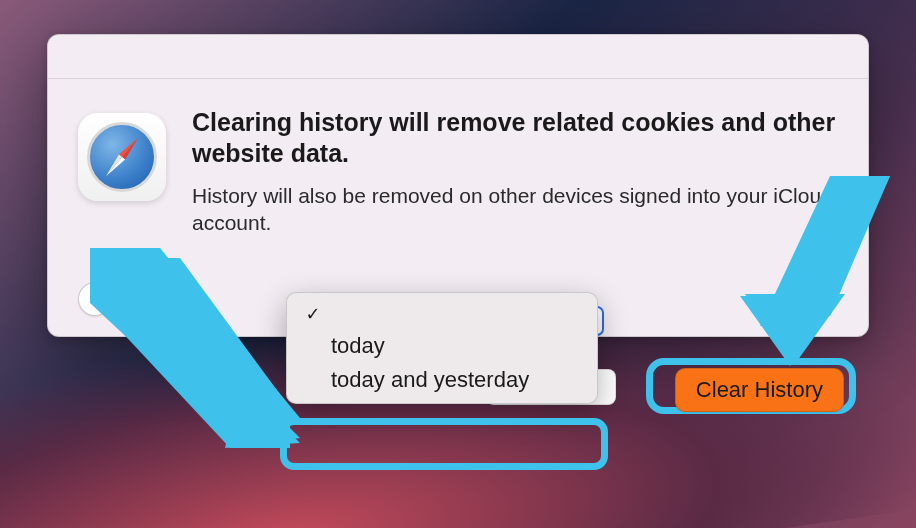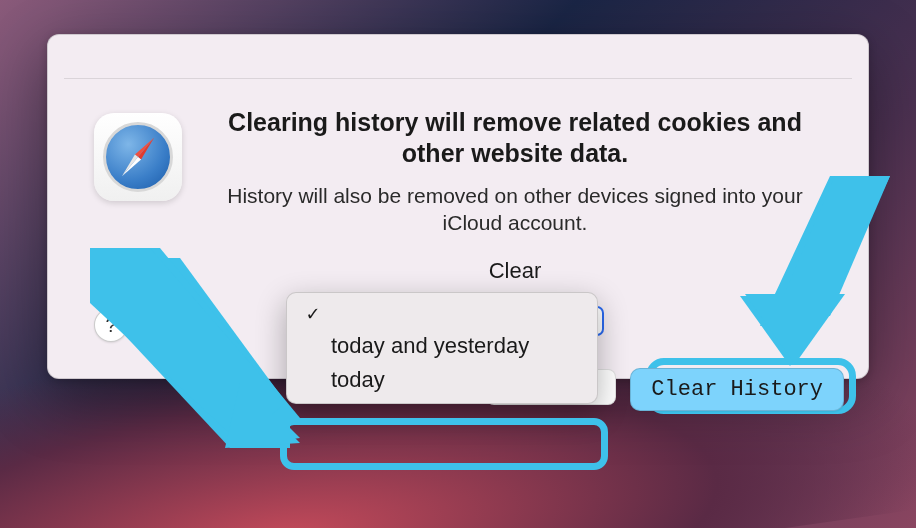--- a/index.html
+++ b/index.html
@@ -21,22 +21,21 @@
     .dialog {
       position: absolute;
       top: 34px;
       left: 50%;
       transform: translateX(-50%);
       width: 822px;
       background: #f3ecf2;
       border: 1px solid rgba(0,0,0,0.15);
       border-radius: 12px;
       box-shadow: 0 20px 60px rgba(0,0,0,0.35), 0 2px 8px rgba(0,0,0,0.2);
-      padding: 16px;
-      text-align: center;
+      padding: 0;
     }
     .dialog-inner {
       display: flex;
       padding: 28px 30px 24px 30px;
       gap: 26px;
     }
     
     .dialog { padding-top: 0; }
     .header-spacer {
       height: 44px;
@@ -128,30 +127,29 @@
     }
     .dropdown-item .check {
       width: 20px; text-align: center;
       font-size: 18px;
     }
 
     .clear-btn {
       position: absolute;
       top: 368px;
       right: 72px;
-      background: #7dd3fc;
+      background: #f97316;
       border: 1px solid rgba(0,0,0,0.15);
       border-radius: 10px;
       padding: 8px 20px;
       font-size: 22px;
       color: #1a1a1a;
       box-shadow: 0 1px 2px rgba(0,0,0,0.08);
       cursor: pointer;
       z-index: 8;
-      font-family: Liberation Mono, monospace;
     }
     .clear-btn-annot {
       position: absolute;
       top: 358px;
       right: 60px;
       width: 210px;
       height: 56px;
       border: 7px solid #3ec1ea;
       border-radius: 18px;
       z-index: 7;
@@ -217,45 +215,44 @@
               <polygon points="27,52 31,27 27,27" fill="#ffffff"></polygon>
               <polygon points="27,52 23,27 27,27" fill="#e6e6e6"></polygon>
             </svg>
           </div>
         </div>
       </div>
     </div>
     <div class="text-col">
       <div class="title">Clearing history will remove related cookies and other website data.</div>
       <div class="subtitle">History will also be removed on other devices signed into your iCloud account.</div>
-      <div class="clear-row">Clear</div>
     </div>
   </div>
   <div class="bottom-row">
     <div class="help-btn">?</div>
   </div>
 </div>
 
 <div class="cancel-hint"></div>
 <div class="select-edge"></div>
 
 <button class="clear-btn">Clear History</button>
 <div class="clear-btn-annot"></div>
 
 <div class="dropdown">
   <div class="dropdown-item">
     <span class="check">✓</span>
   </div>
   <div class="dropdown-item">
     <span class="check"></span>
-    <span>today and yesterday</span>
+    <span>today</span>
   </div>
   <div class="dropdown-item">
     <span class="check"></span>
-    <span>today</span>
+    <span>today and yesterday</span>
   </div>
 </div>
 
 <div class="dropdown-annot"></div>
 
 <div class="arrow" style="top:248px; left:90px;">
   <svg width="210" height="200" viewBox="0 0 210 200">
     <polygon points="10,10 90,10 200,160 200,200 160,200 10,60" fill="#3ec1ea"></polygon>
     <polygon points="160,140 210,190 140,200" fill="#3ec1ea"></polygon>
     <polygon points="0,0 70,0 210,170 165,200 140,200 0,50" fill="#3ec1ea"></polygon>

